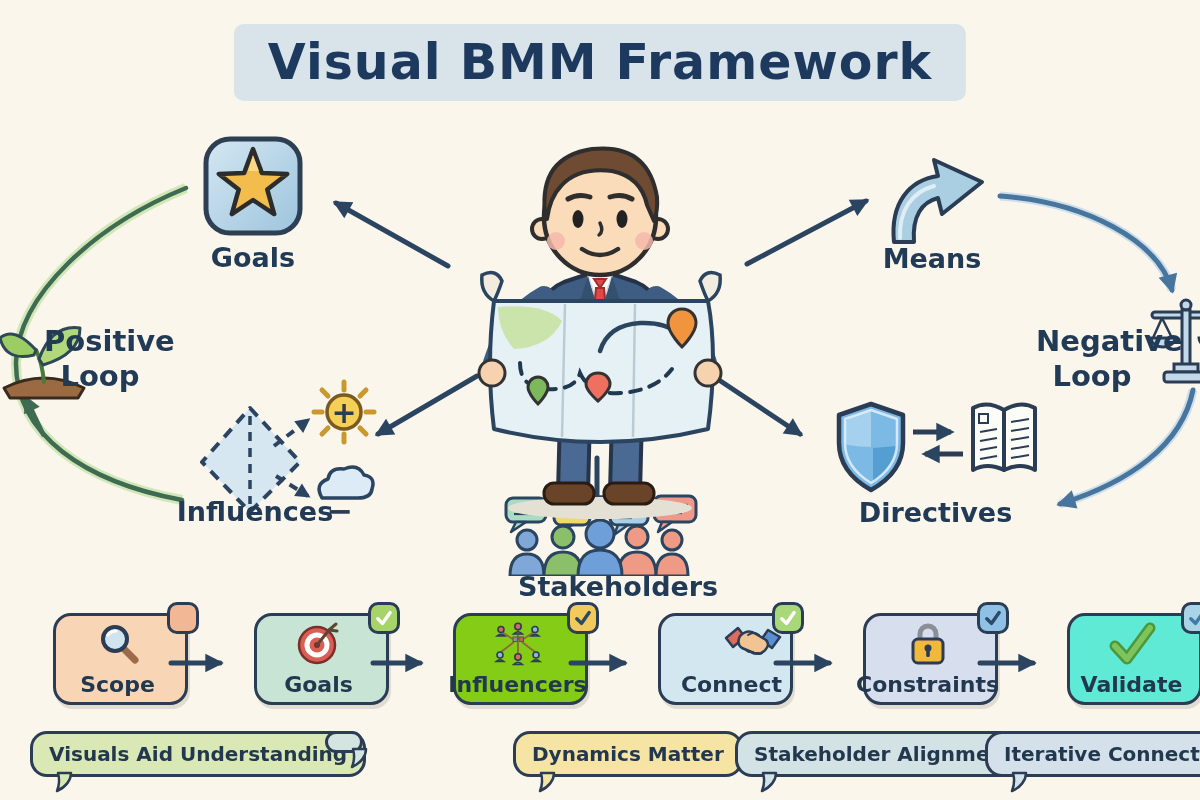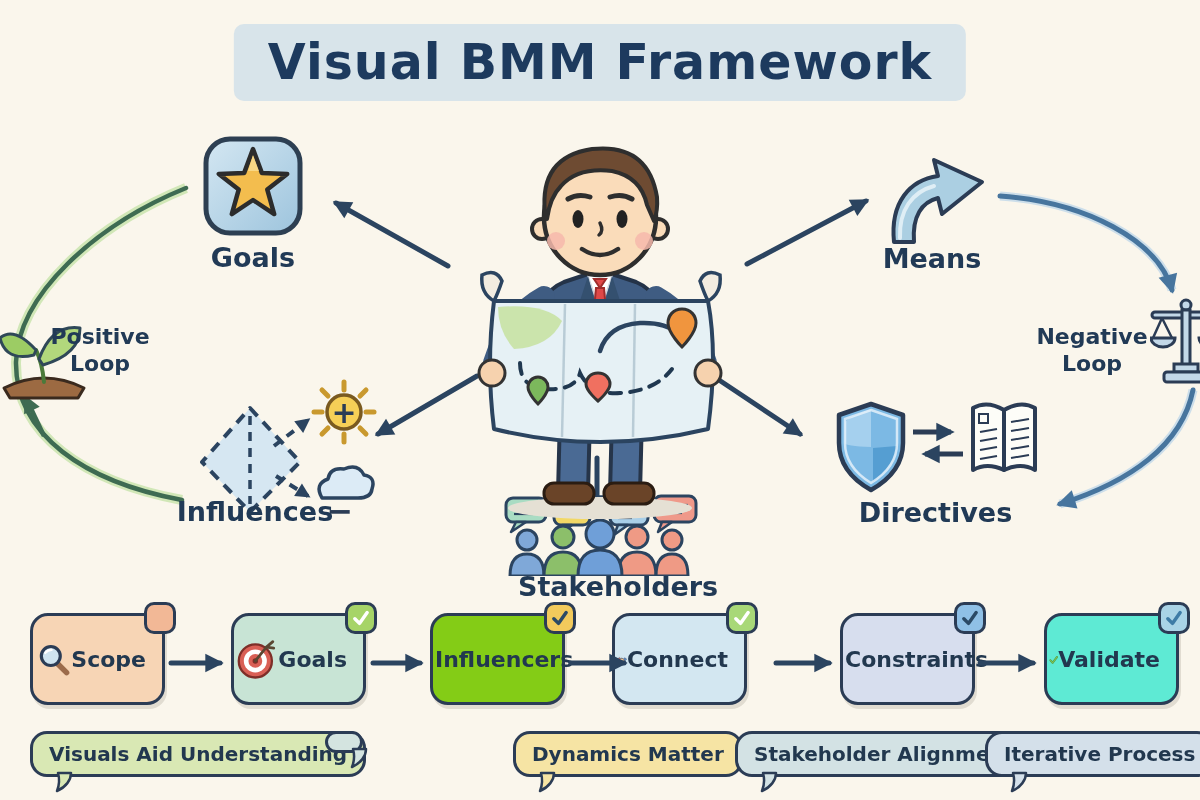--- a/index.html
+++ b/index.html
@@ -16,28 +16,28 @@
     background:#d8e4ea;border-radius:10px;padding:10px 34px;
   }
   .title-wrap h1{
     margin:0;font-size:49px;font-weight:700;color:#1d3a5e;letter-spacing:1px;white-space:nowrap;
   }
   
   .node-label{
     position:absolute;text-align:center;font-weight:700;color:#213a56;
   }
   .lbl-27{font-size:27px;}
-  .lbl-23{font-size:22px;line-height:1.22;}
+  .lbl-23{font-size:29px;line-height:1.22;}
   
   .card{
     position:absolute;top:613px;width:135px;height:92px;
     border:3px solid #2b3c55;border-radius:18px;
     box-shadow:2px 4px 0 rgba(110,105,90,.18);
-    display:flex;flex-direction:row;align-items:center;justify-content:space-between;
-    padding:6px 16px 5px 2px;box-sizing:border-box;
+    display:flex;flex-direction:column;align-items:center;justify-content:space-between;
+    padding:6px 8px 5px 2px;box-sizing:border-box;margin-left:23px;
   }
   .card-label{font-size:22px;font-weight:700;color:#22384f;white-space:nowrap;}
   .badge{
     position:absolute;top:-14px;right:-14px;width:32px;height:32px;
     border:3px solid #2b3c55;border-radius:10px;box-sizing:border-box;
     display:flex;align-items:center;justify-content:center;
   }
   
   .callout{
     position:absolute;top:731px;
@@ -315,21 +315,21 @@
         <path d="M4,39.5 Q8,36 12,39.5 Z" fill="#8fb8d8"></path>
       <circle cx="26" cy="35" r="3.2" fill="#d9695a"></circle>
         <path d="M21.5,42.5 Q26,38 30.5,42.5 Z" fill="#d9695a"></path>
       <circle cx="44" cy="33" r="3" fill="#8fb8d8"></circle>
         <path d="M40,39.5 Q44,36 48,39.5 Z" fill="#8fb8d8"></path>
     </g>
   </svg>
   <div class="card-label">Influencers</div>
 </div>
 
-<div class="card" style="left: 612px; background: rgb(211, 231, 241);">
+<div class="card" style="left: 635px; background: rgb(211, 231, 241); align-items: flex-end;">
   <div class="badge" style="background: rgb(168, 216, 120);">
     <svg width="20" height="20" viewBox="0 0 26 26">
       <path d="M5,14 L11,20 L21,6" fill="none" stroke-width="4.5" stroke-linecap="round" stroke-linejoin="round" style="stroke: rgb(255, 255, 255);"></path>
     </svg>
   </div>
   <svg width="58" height="42" viewBox="0 0 58 42">
     <polygon points="2,16 14,6 21,15 9,25" fill="#e06a5e" stroke="#2b3c55" stroke-width="2.5" stroke-linejoin="round"></polygon>
     <polygon points="44,8 56,15 48,26 37,18" fill="#5b8fd4" stroke="#2b3c55" stroke-width="2.5" stroke-linejoin="round"></polygon>
     <path d="M16,14 Q24,6 32,12 L42,18 Q46,22 42,27 Q38,33 30,31 L18,26 Q12,22 16,14 Z" fill="#f2c493" stroke="#2b3c55" stroke-width="2.5" stroke-linejoin="round"></path>
     <path d="M22,28 Q25,31 29,30 M27,30 Q30,33 34,31 M32,31 Q35,33 38,31" fill="none" stroke="#2b3c55" stroke-width="2" stroke-linecap="round"></path>
@@ -399,17 +399,17 @@
     <path d="M2,19 C11,15 16,8 16,1 H3 C5,8 4,14 2,19 Z" stroke="#2b3c55" stroke-width="2.5" stroke-linejoin="round" style="fill: rgb(246, 228, 164);"></path>
     </svg>
 </div>
 <div class="callout" style="left: 735px; background: rgb(211, 226, 228);">
   <span>Stakeholder Alignment</span>
   <svg class="tail" viewBox="0 0 26 20">
     <path d="M2,19 C11,15 16,8 16,1 H3 C5,8 4,14 2,19 Z" stroke="#2b3c55" stroke-width="2.5" stroke-linejoin="round" style="fill: rgb(211, 226, 228);"></path>
     </svg>
 </div>
 <div class="callout" style="left: 985px; background: rgb(212, 224, 234);">
-  <span>Iterative Process</span>
+  <span>Iterative Connect</span>
   <svg class="tail" viewBox="0 0 26 20">
     <path d="M2,19 C11,15 16,8 16,1 H3 C5,8 4,14 2,19 Z" stroke="#2b3c55" stroke-width="2.5" stroke-linejoin="round" style="fill: rgb(212, 224, 234);"></path>
     </svg>
 </div>
 
 </body></html>

